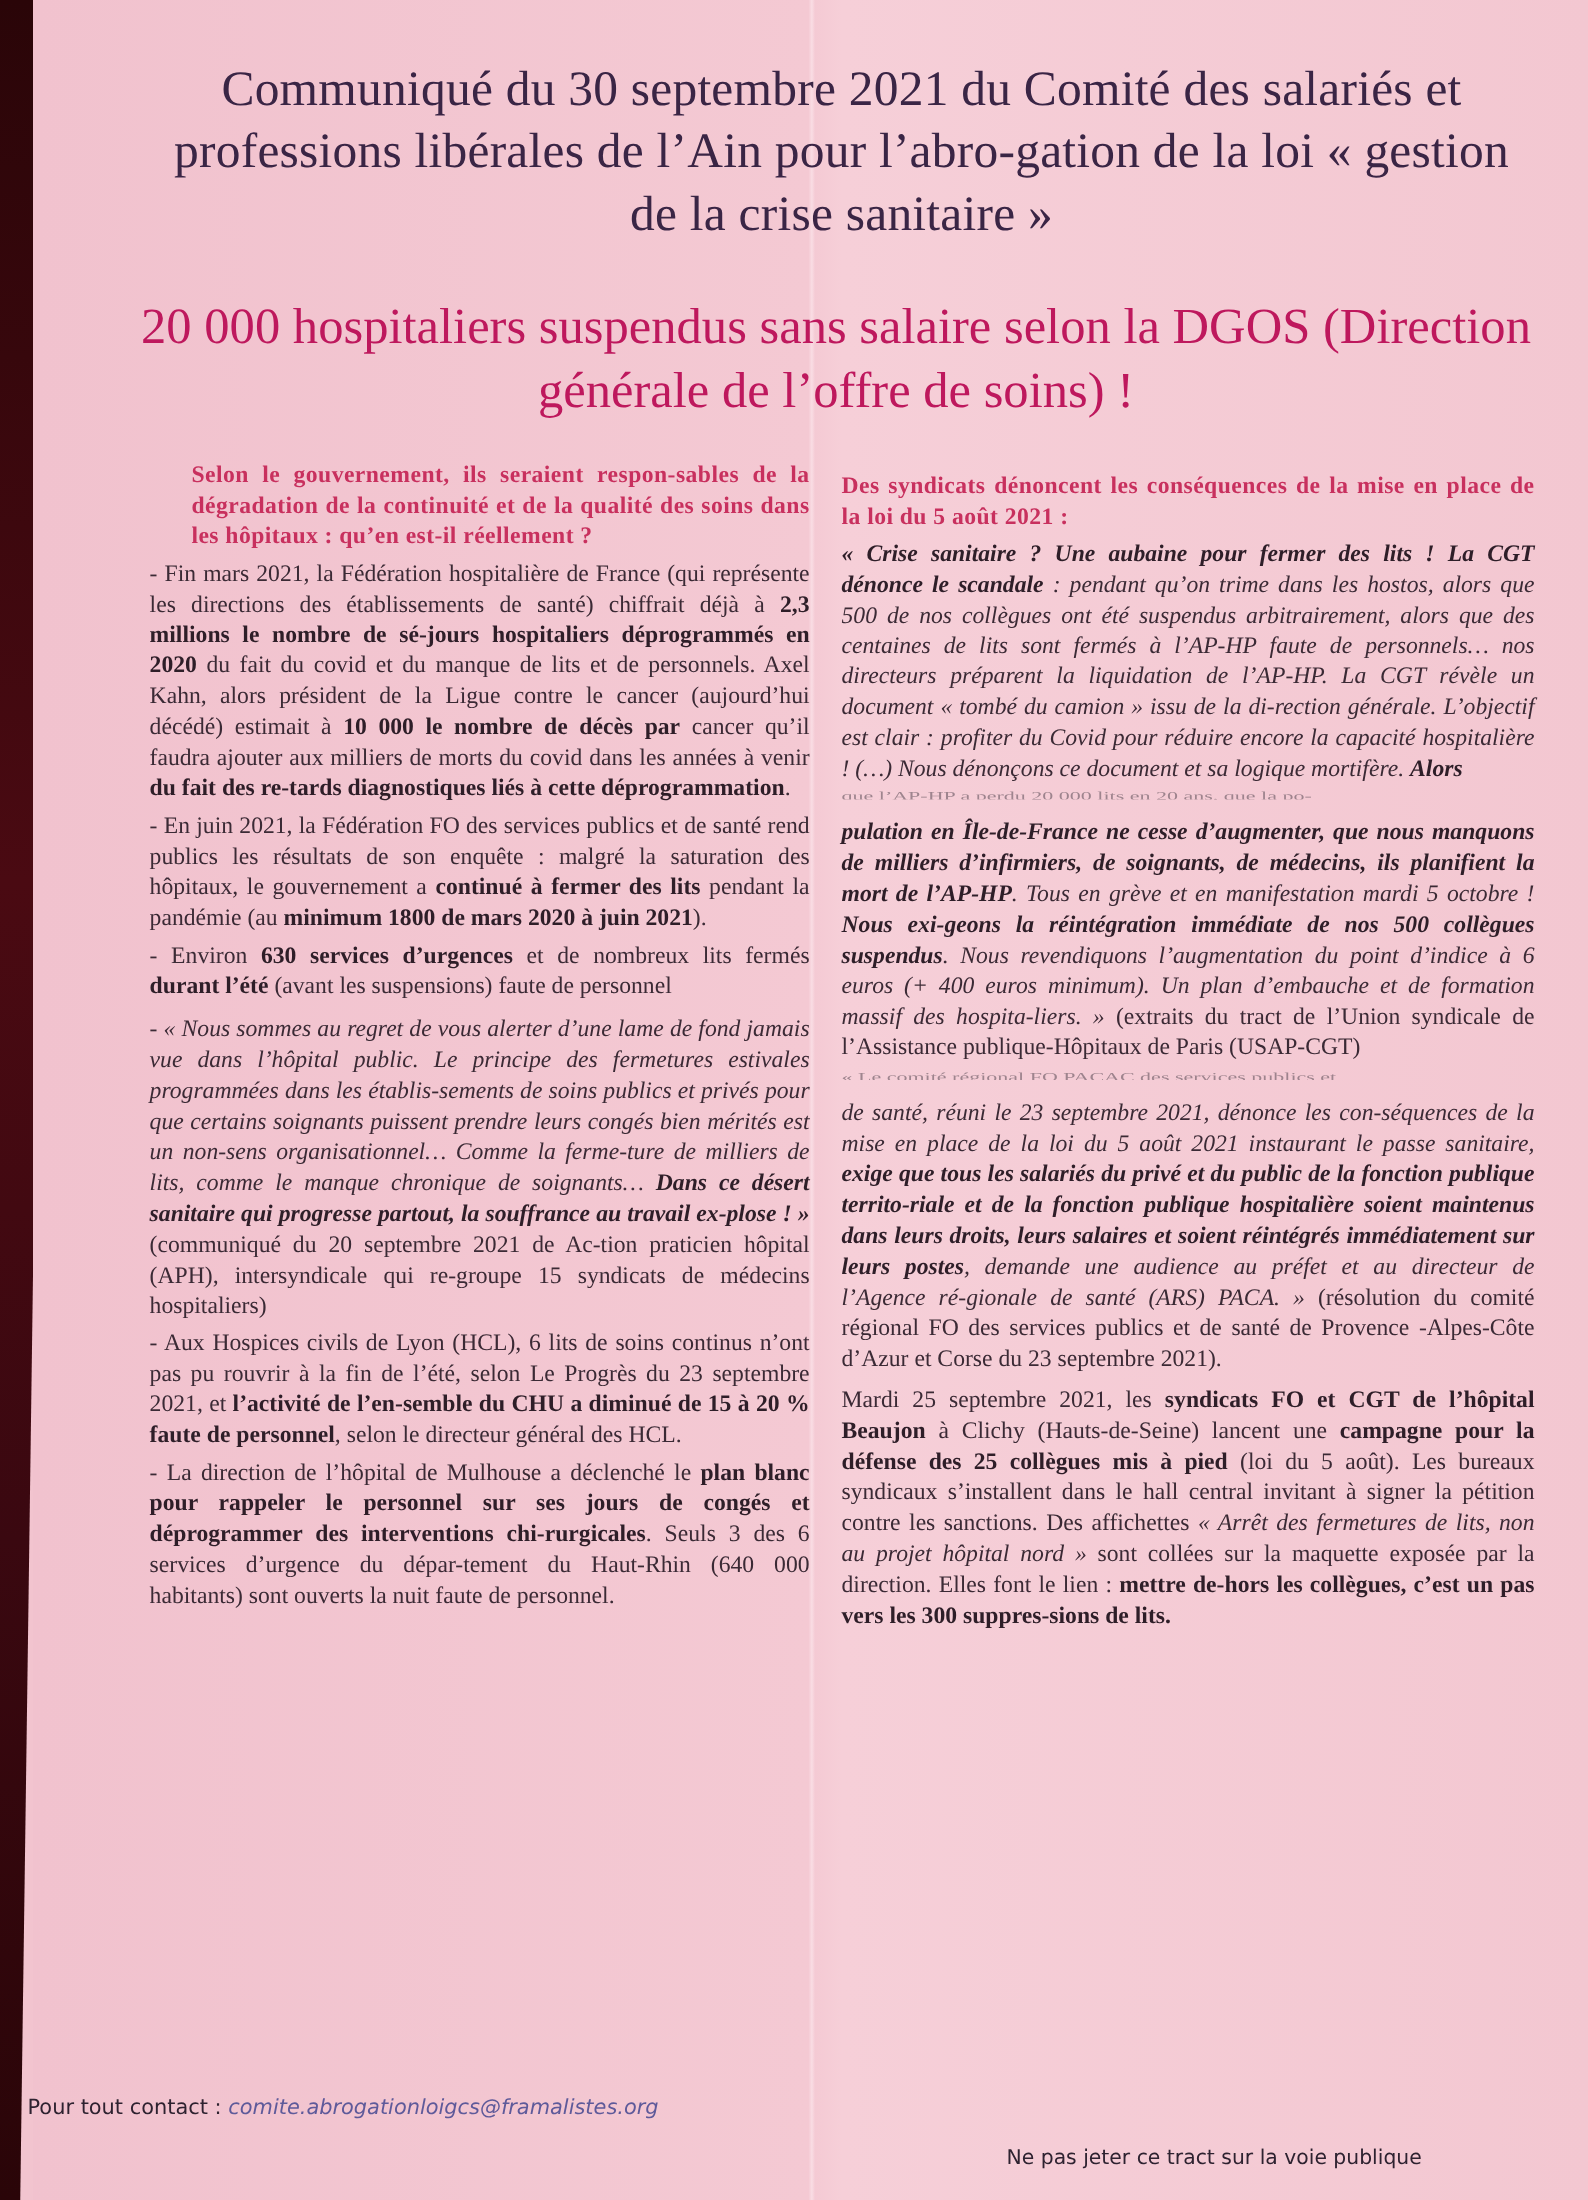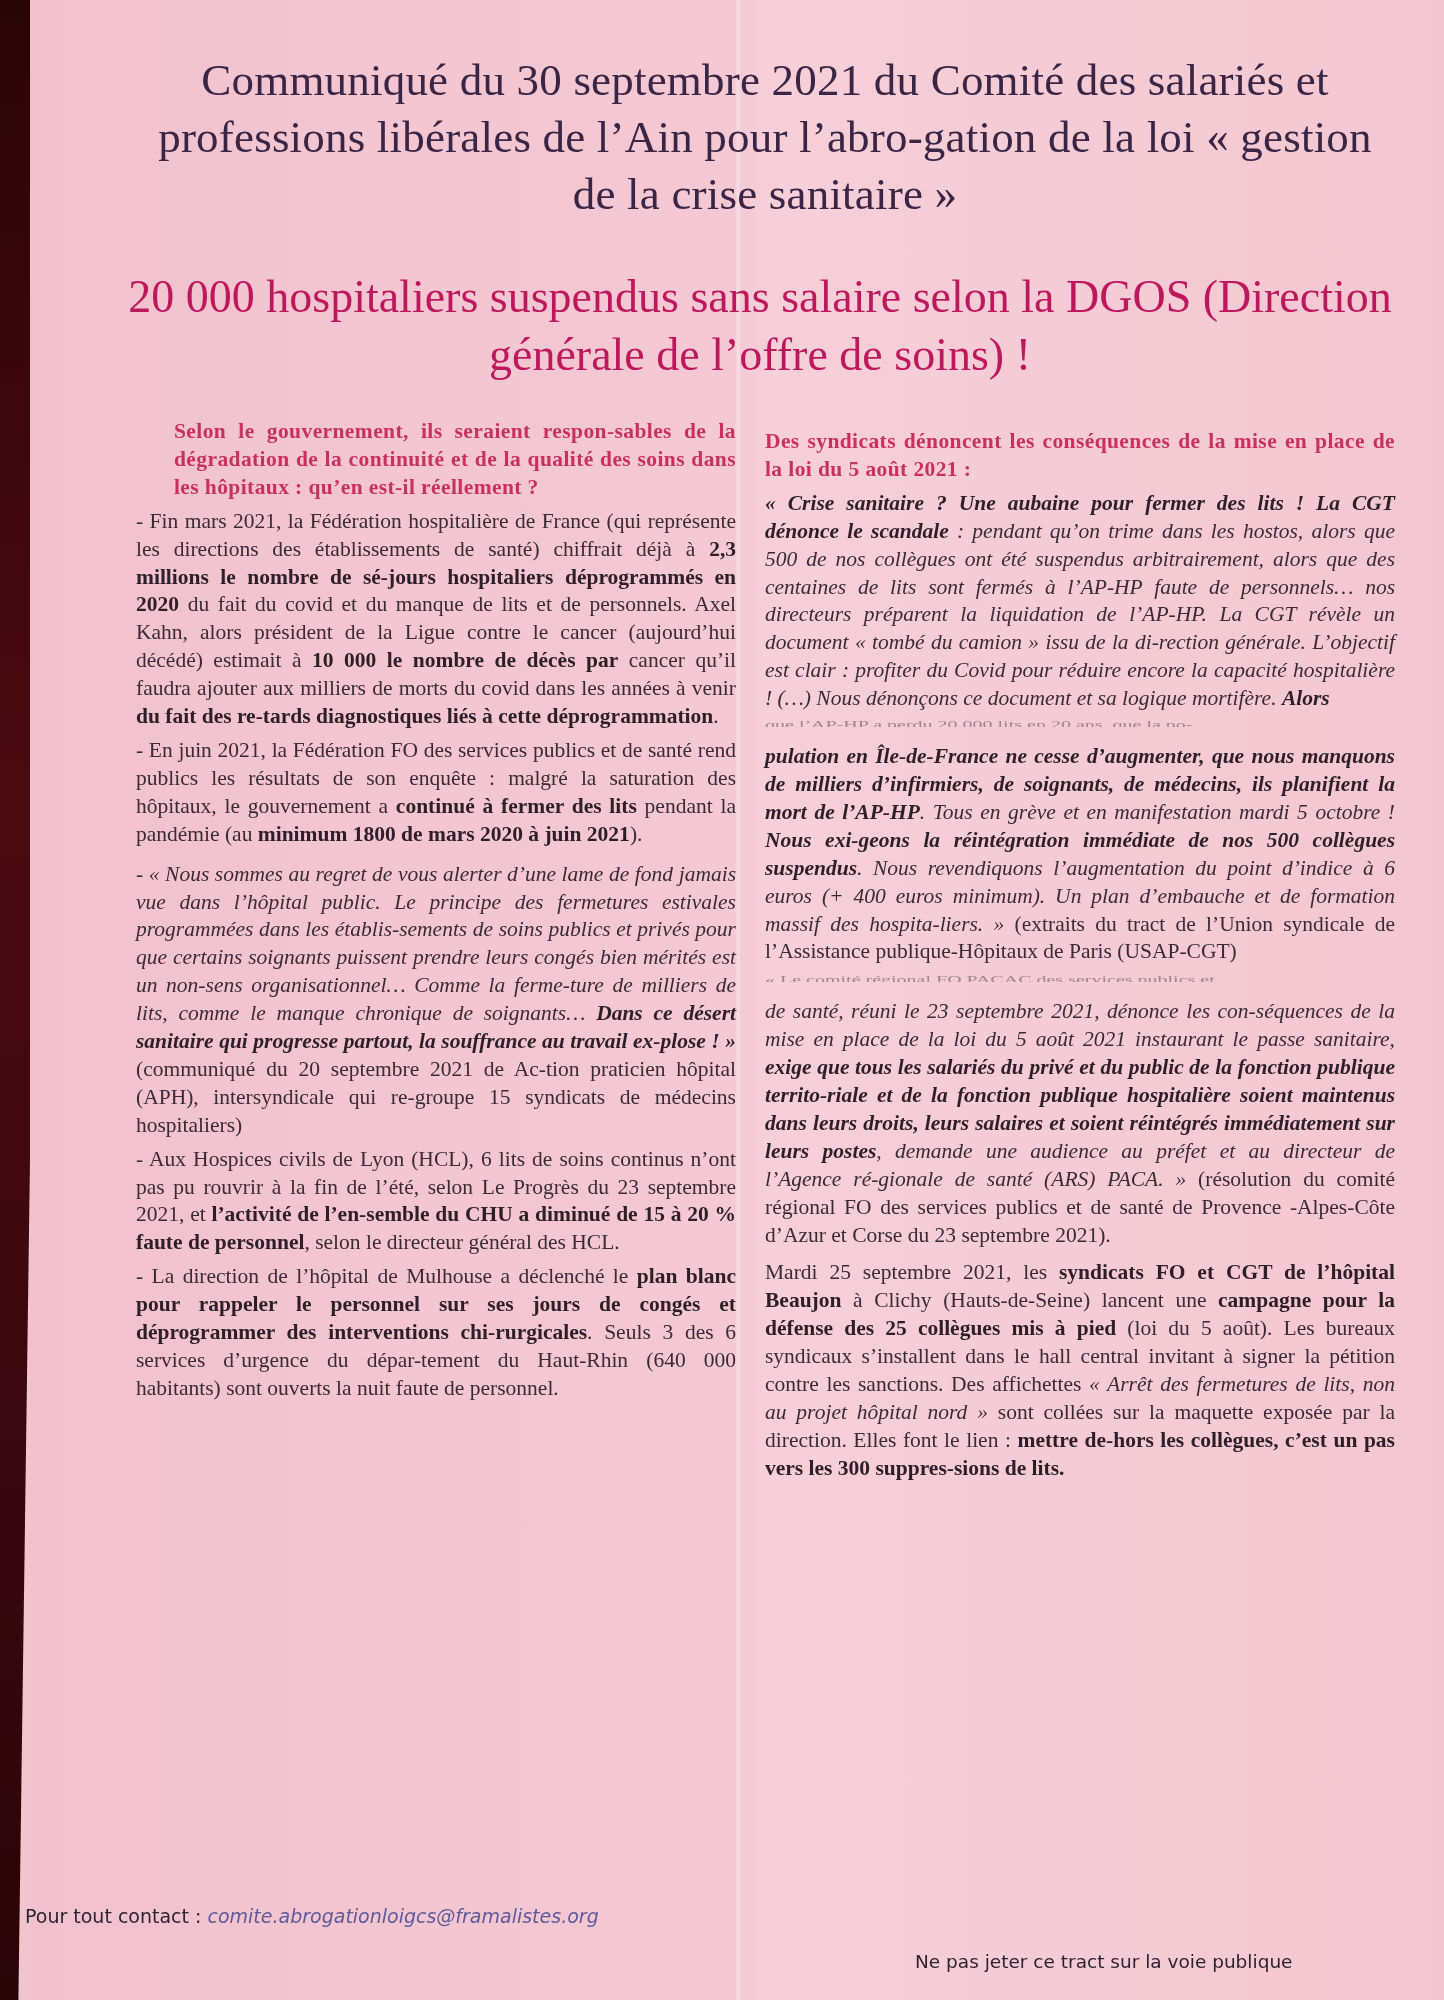--- a/index.html
+++ b/index.html
@@ -69,20 +69,23 @@
   <p class="lead lead-left">Selon le gouvernement, ils seraient respon-sables de la dégradation de la continuité et de la qualité des soins dans les hôpitaux : qu’en est-il réellement ?</p>
 
   <p>
     <span>- Fin mars 2021, la Fédération hospitalière de France (qui représente les directions des établissements de santé) chiffrait déjà à </span><b>2,3 millions le nombre de sé-jours hospitaliers déprogrammés en 2020</b><span> du fait du covid et du manque de lits et de personnels. Axel Kahn, alors président de la Ligue contre le cancer (aujourd’hui décédé) estimait à </span><b>10 000 le nombre de décès par</b><span> cancer qu’il faudra ajouter aux milliers de morts du covid dans les années à venir </span><b>du fait des re-tards diagnostiques liés à cette déprogrammation</b><span>.</span>
   </p>
 
   <p>
     <span>- En juin 2021, la Fédération FO des services publics et de santé rend publics les résultats de son enquête : malgré la saturation des hôpitaux, le gouvernement a </span><b>continué à fermer des lits</b><span> pendant la pandémie (au </span><b>minimum 1800 de mars 2020 à juin 2021</b><span>).</span>
   </p>
 
+  <p>
+    <span>- Environ </span><b>630 services d’urgences</b><span> et de nombreux lits fermés </span><b>durant l’été</b><span> (avant les suspensions) faute de personnel</span>
+  </p>
 
   <p style="margin-top:12px;">
     <i>- « Nous sommes au regret de vous alerter d’une lame de fond jamais vue dans l’hôpital public. Le principe des fermetures estivales programmées dans les établis-sements de soins publics et privés pour que certains soignants puissent prendre leurs congés bien mérités est un non-sens organisationnel… Comme la ferme-ture de milliers de lits, comme le manque chronique de soignants… </i><span class="bi">Dans ce désert sanitaire qui progresse partout, la souffrance au travail ex-plose ! »</span><span> (communiqué du 20 septembre 2021 de Ac-tion praticien hôpital (APH), intersyndicale qui re-groupe 15 syndicats de médecins hospitaliers)</span>
   </p>
 
   <p>
     <span>- Aux Hospices civils de Lyon (HCL), 6 lits de soins continus n’ont pas pu rouvrir à la fin de l’été, selon Le Progrès du 23 septembre 2021, et </span><b>l’activité de l’en-semble du CHU a diminué de 15 à 20 % faute de personnel</b><span>, selon le directeur général des HCL.</span>
   </p>
 
   <p>

